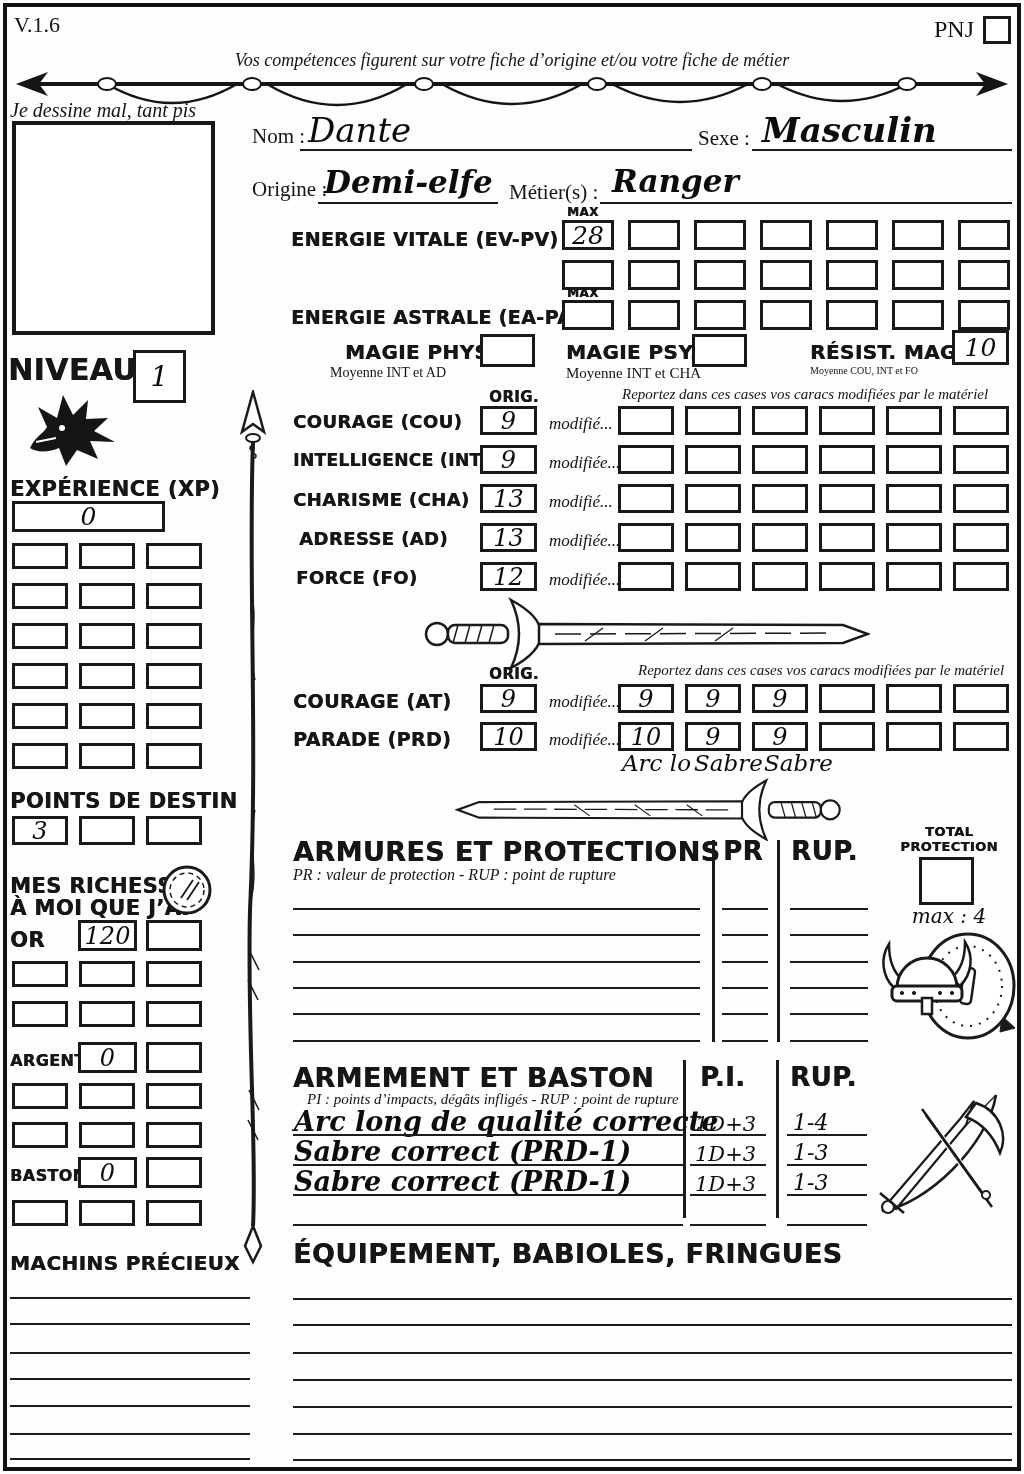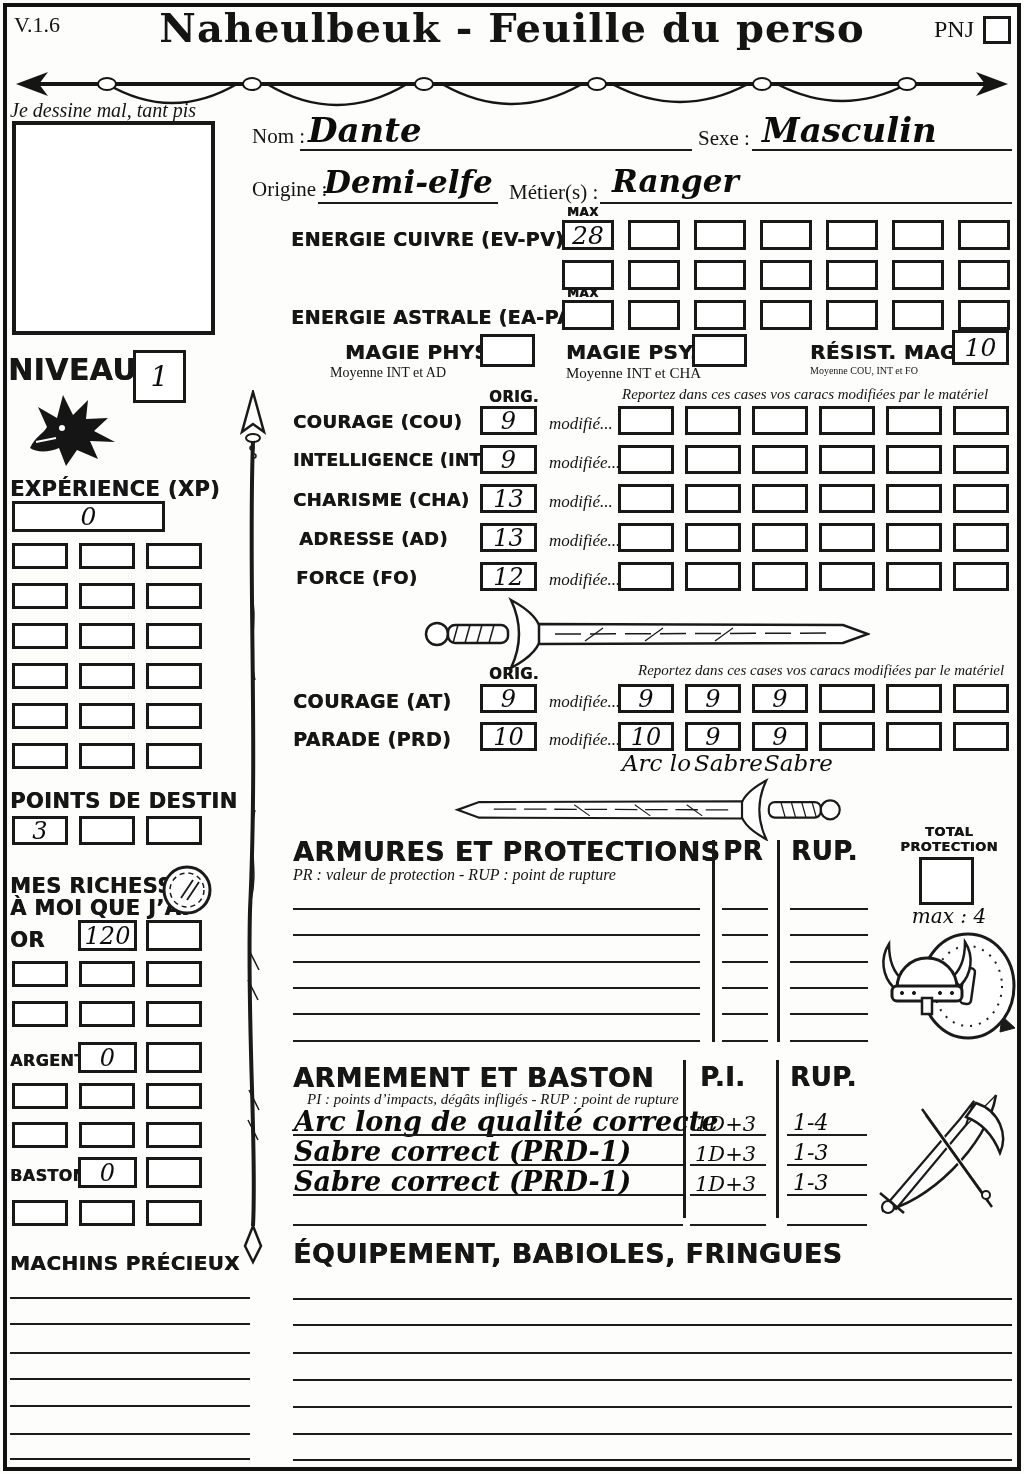--- a/index.html
+++ b/index.html
@@ -24,23 +24,23 @@
   .row{position:absolute;left:0;width:1024px;height:0;}
   svg{display:block;}
 </style>
 </head>
 <body>
 
 <div class="sheet">
   <div class="border"></div>
 
   <div class="ser" style="left:14px;top:12px;font-size:22px;">V.1.6</div>
-  <div class="ser" style="left:0;right:0;top:4px;text-align:center;font-family:'DejaVu Serif',serif;font-weight:bold;font-size:40px;letter-spacing:1px;">Naheulbeuk - Feuille du perso</div>
   <div class="ser" style="left:934px;top:16px;font-size:24px;">PNJ</div>
   <div class="box" style="left:983px;top:16px;width:28px;height:28px;"></div>
+  <div class="ser it" style="left:0;right:0;top:50px;text-align:center;font-size:18px;">Vos compétences figurent sur votre fiche d’origine et/ou votre fiche de métier</div>
 
   <div class="abs" style="left:12px;top:68px;">
     <svg width="1000" height="40" viewBox="0 0 1000 40">
       <g stroke="#151515" fill="none">
         <line x1="26" y1="16" x2="974" y2="16" stroke-width="4"></line>
         <path d="M4,16 L36,4 L27,16 L36,28 Z" fill="#151515" stroke="none"></path>
         <path d="M996,16 L964,4 L973,16 L964,28 Z" fill="#151515" stroke="none"></path>
         <path d="M95,16 Q160,54 225,16" stroke-width="2.5"></path>
         <path d="M255,16 Q325,58 395,16" stroke-width="2.5"></path>
         <path d="M430,16 Q500,56 570,16" stroke-width="2.5"></path>
@@ -53,34 +53,34 @@
         <ellipse cx="750" cy="16" rx="9" ry="6" fill="#fff" stroke-width="2"></ellipse>
         <ellipse cx="895" cy="16" rx="9" ry="6" fill="#fff" stroke-width="2"></ellipse>
       </g>
     </svg>
   </div>
 
   <div class="ser it" style="left:10px;top:99px;font-size:20px;">Je dessine mal, tant pis</div>
   <div class="box" style="left:12px;top:121px;width:203px;height:214px;border-width:4px;"></div>
 
   <div class="ser" style="left:252px;top:124px;font-size:21px;">Nom :</div>
-  <div class="abs hand" style="left:308px;top:110px;font-size:34px;font-weight:bold;">Dante</div>
+  <div class="abs hand" style="left:308px;top:110px;font-size:34px;font-weight:normal;">Dante</div>
   <div class="ul" style="left:300px;top:149px;width:392px;"></div>
   <div class="ser" style="left:698px;top:126px;font-size:21px;">Sexe :</div>
   <div class="abs hand" style="left:762px;top:110px;font-size:34px;font-weight:bold;">Masculin</div>
   <div class="ul" style="left:752px;top:149px;width:260px;"></div>
 
   <div class="ser" style="left:252px;top:177px;font-size:21px;">Origine :</div>
   <div class="abs hand" style="left:324px;top:164px;font-size:31px;font-weight:bold;">Demi-elfe</div>
   <div class="ul" style="left:318px;top:202px;width:180px;"></div>
   <div class="ser" style="left:509px;top:180px;font-size:21px;">Métier(s) :</div>
   <div class="abs hand" style="left:612px;top:163px;font-size:31px;font-weight:bold;">Ranger</div>
   <div class="ul" style="left:600px;top:202px;width:412px;"></div>
 
-  <div class="bl" style="left:291px;top:228px;font-size:19px;">ENERGIE CUIVRE (EV-PV)</div>
+  <div class="bl" style="left:291px;top:228px;font-size:19px;">ENERGIE VITALE (EV-PV)</div>
   <div class="bl" style="left:567px;top:205px;font-size:12px;">MAX</div>
   <div class="cellrow" style="left:562px;top:220px;gap:14px;">
     <div class="cell vbox" style="width:52px;height:30px;">
         <span class="hand" style="font-size:25px;">28</span>
       </div>
     <div class="cell" style="width:52px;height:30px;"></div>
     <div class="cell" style="width:52px;height:30px;"></div>
     <div class="cell" style="width:52px;height:30px;"></div>
     <div class="cell" style="width:52px;height:30px;"></div>
     <div class="cell" style="width:52px;height:30px;"></div>

